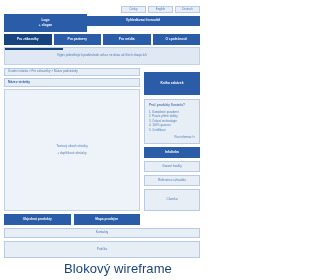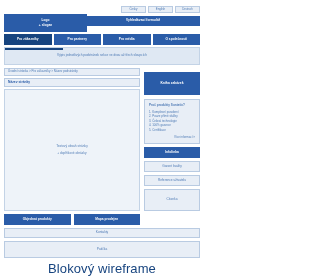--- a/index.html
+++ b/index.html
@@ -222,21 +222,21 @@
   #footer {
     position: absolute;
     left: 4px; top: 241px;
     width: 196px; height: 17px;
     font-size: 3.2px;
   }
 
   
   #caption {
     position: absolute;
-    left: 0; top: 261px;
+    left: 16px; top: 261px;
     width: 204px;
     text-align: center;
     font-size: 13px;
     color: #17447f;
     letter-spacing: .1px;
   }
 </style>
 </head>
 <body>
 

